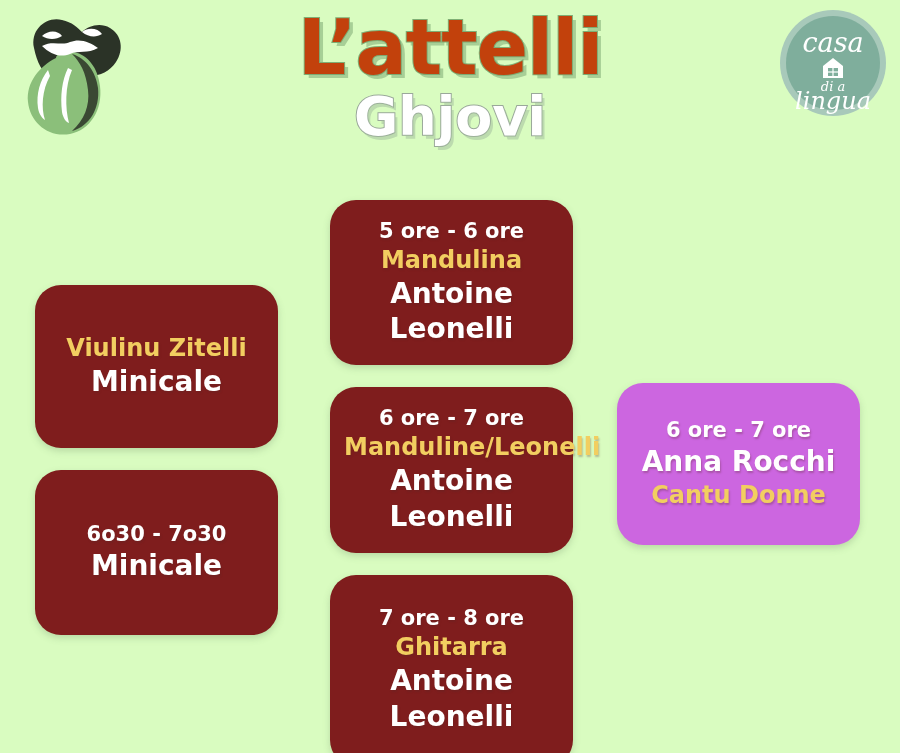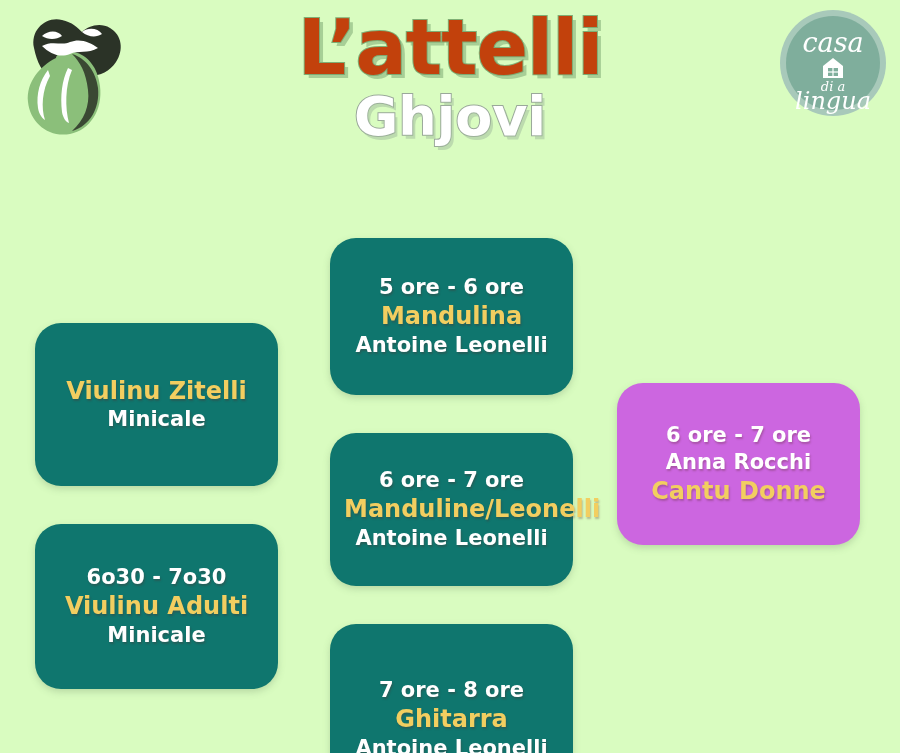--- a/index.html
+++ b/index.html
@@ -84,32 +84,32 @@
     border-radius: 26px;
     box-sizing: border-box;
     padding: 18px 14px;
     text-align: center;
     box-shadow: 0 3px 7px rgba(110,140,100,0.30);
     margin-bottom: 22px;
     display: flex;
     flex-direction: column;
     justify-content: center;
   }
-  .card.red    { background: #0f766e; margin-top: 38px; }
+  .card.red    { background: #7f1d1d; }
   .card.purple { background: #cc66e0; }
 
   .card-line {
     font-weight: 700;
     line-height: 1.28;
     font-family: "DejaVu Sans", sans-serif;
     text-shadow: 1px 2px 2px rgba(90,40,40,0.30);
   }
   .line-time    { color: #ffffff; font-size: 21px; }
   .line-subject { color: #f2ce60; font-size: 24px; }
-  .line-teacher { color: #ffffff; font-size: 21px; }
+  .line-teacher { color: #ffffff; font-size: 28px; }
 
   .card-h1 { min-height: 163px; }
   .card-h2 { min-height: 165px; }
   .card-h3 { min-height: 157px; }
   .card-h4 { min-height: 153px; }
   .card-h5 { min-height: 191px; }
   .card-h6 { min-height: 162px; }
 </style>
 </head>
 <body>
@@ -164,21 +164,20 @@
 
 <div class="col col-left">
 
   <div class="card red card-h1">
     <div class="card-line line-subject">Viulinu Zitelli</div>
     <div class="card-line line-teacher">Minicale</div>
   </div>
 
   <div class="card red card-h2">
     <div class="card-line line-time">6o30 - 7o30</div>
-    <div class="card-line line-subject">Viulinu Adulti</div>
     <div class="card-line line-teacher">Minicale</div>
   </div>
 
 </div>
 
 <div class="col col-center">
 
   <div class="card red card-h3">
     <div class="card-line line-time">5 ore - 6 ore</div>
     <div class="card-line line-subject">Mandulina</div>

